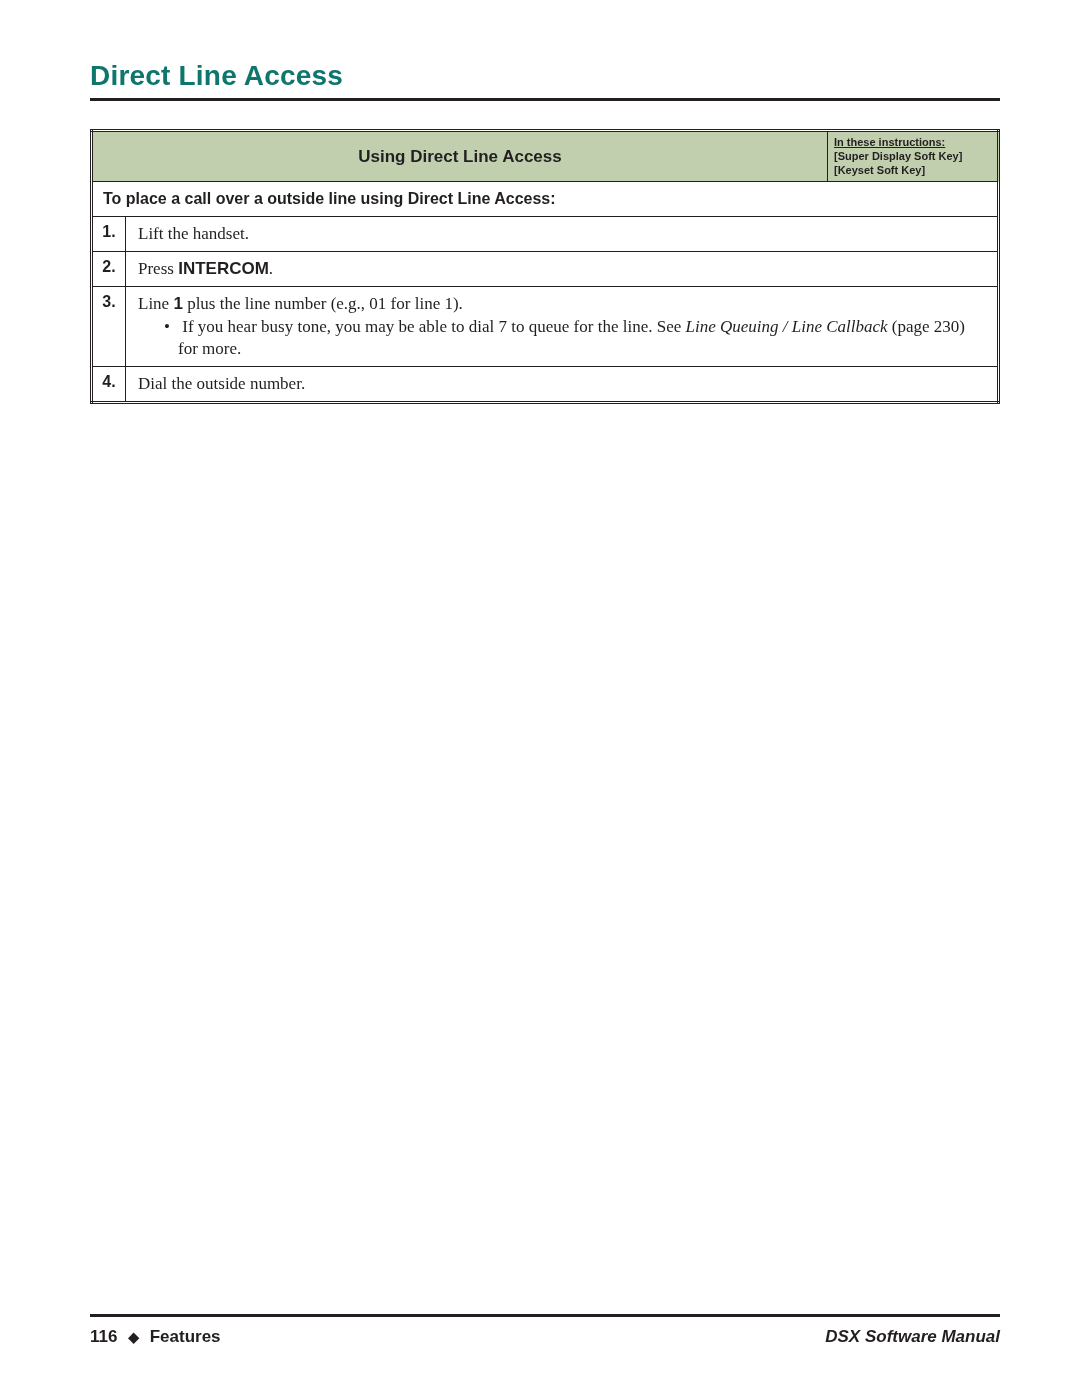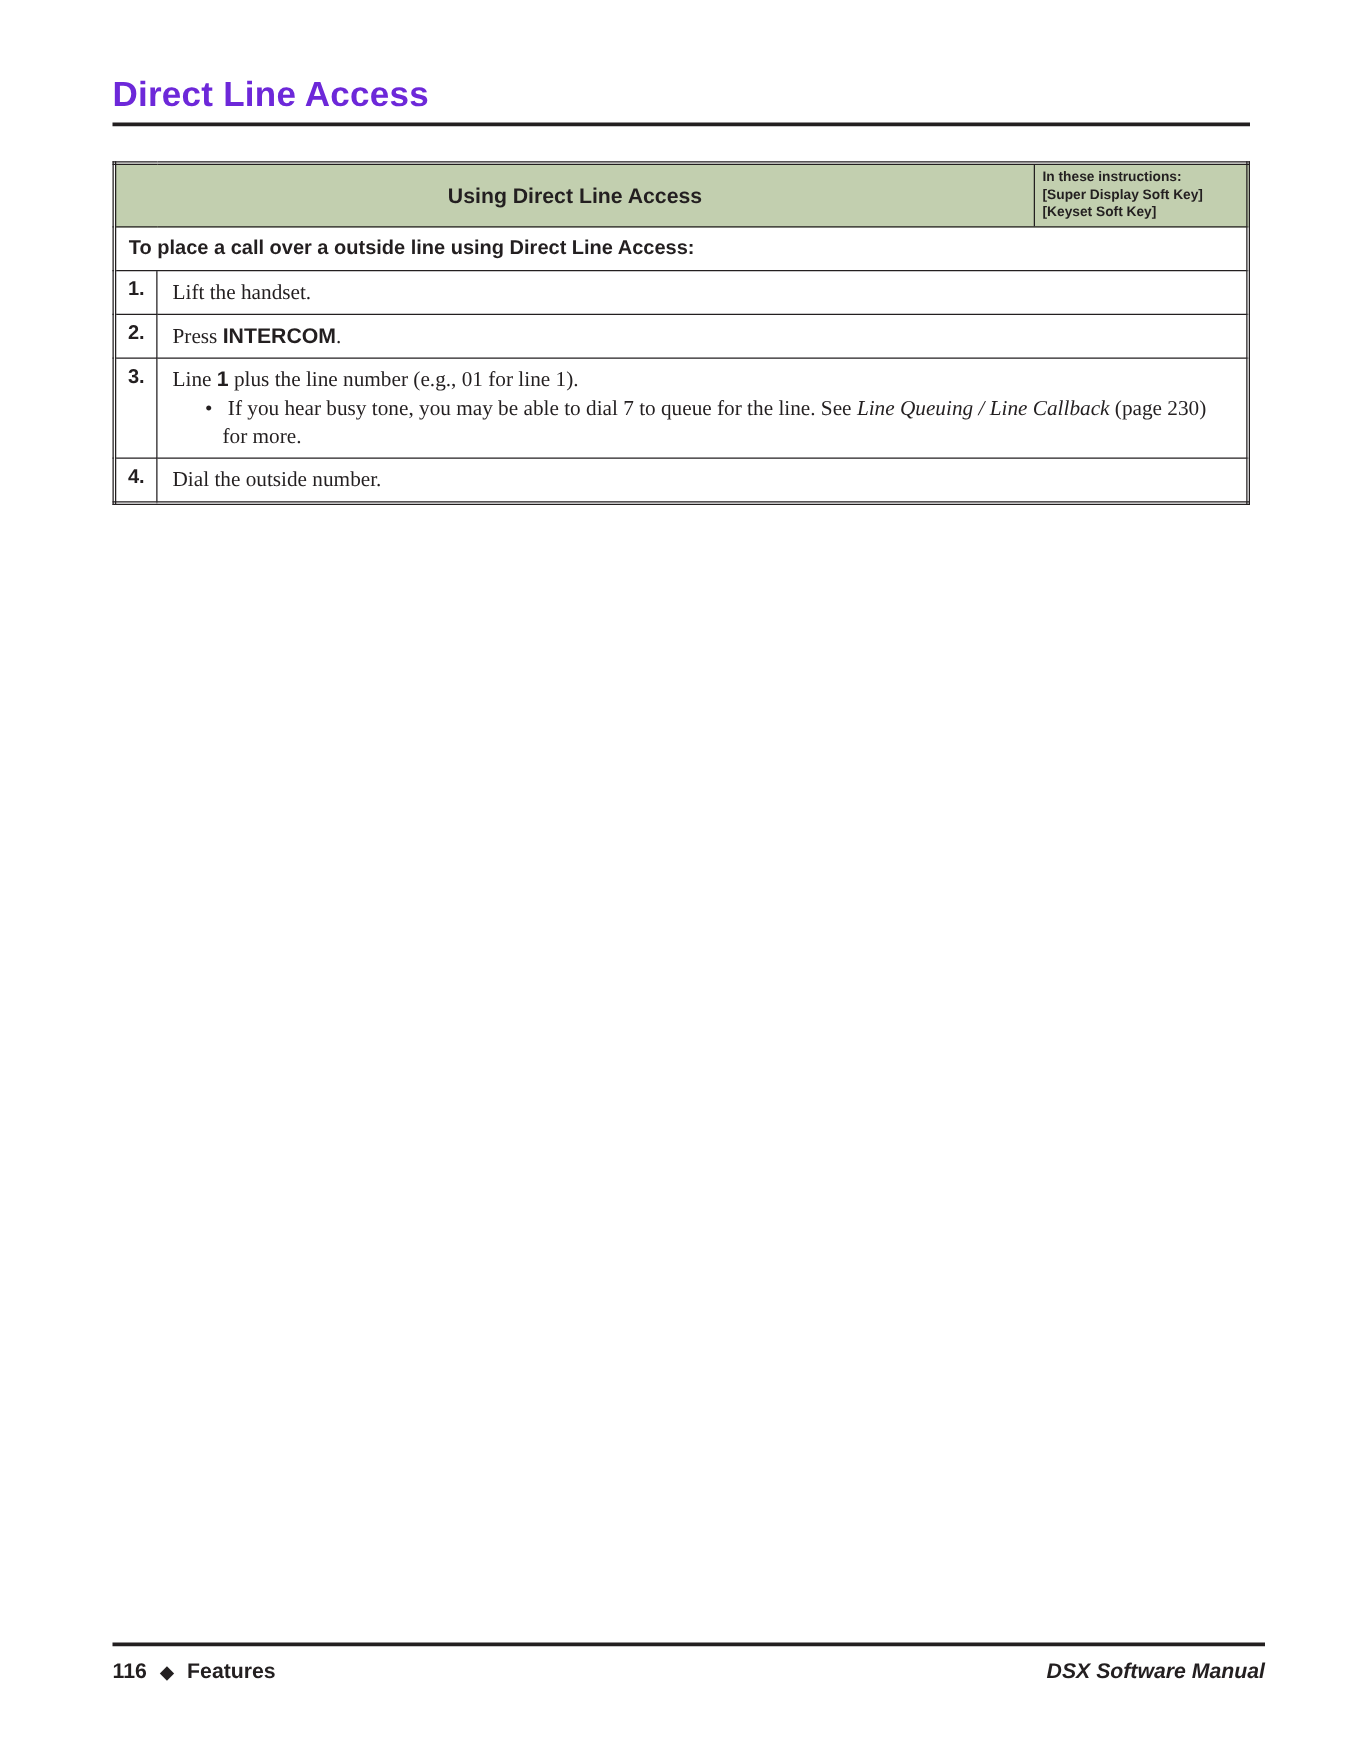--- a/index.html
+++ b/index.html
@@ -8,21 +8,21 @@
     position: relative;
     width: 1080px;
     height: 1397px;
     padding: 60px 80px 50px 90px;
   }
   .page-title {
     font-family: Arial, Helvetica, sans-serif;
     font-weight: 700;
     font-size: 28px;
     letter-spacing: 0.2px;
-    color: #6d28d9;
+    color: #0f766e;
     margin-bottom: 6px;
   }
   .title-rule {
     border: none;
     border-top: 3px solid #231f20;
     margin-bottom: 28px;
   }
   .section-header {
     position: relative;
     margin-left: 18px;
@@ -75,21 +75,21 @@
   }
   .hdr-legend {
     width: 170px;
     border-left: 1px solid #231f20;
     font-family: Arial, Helvetica, sans-serif;
     font-size: 11px;
     line-height: 1.25;
     padding: 4px 6px;
     font-weight: 700;
   }
-  .hdr-legend .ul { }
+  .hdr-legend .ul { text-decoration: underline; }
 
   .subhdr-row td {
     font-family: Arial, Helvetica, sans-serif;
     font-weight: 700;
     font-size: 16px;
     padding: 8px 10px;
   }
   .step-num {
     width: 34px;
     font-family: Arial, Helvetica, sans-serif;
@@ -112,21 +112,21 @@
   }
   .sub-bullet::before {
     content: "•";
     display: inline-block;
     width: 14px;
     text-indent: 0;
   }
 
   .footer {
     position: absolute;
-    left: 90px; right: 68px; bottom: 50px;
+    left: 90px; right: 80px; bottom: 50px;
   }
   .footer-rule {
     border: none;
     border-top: 3px solid #231f20;
     margin-bottom: 10px;
   }
   .footer-row {
     display: flex;
     justify-content: space-between;
     align-items: center;

